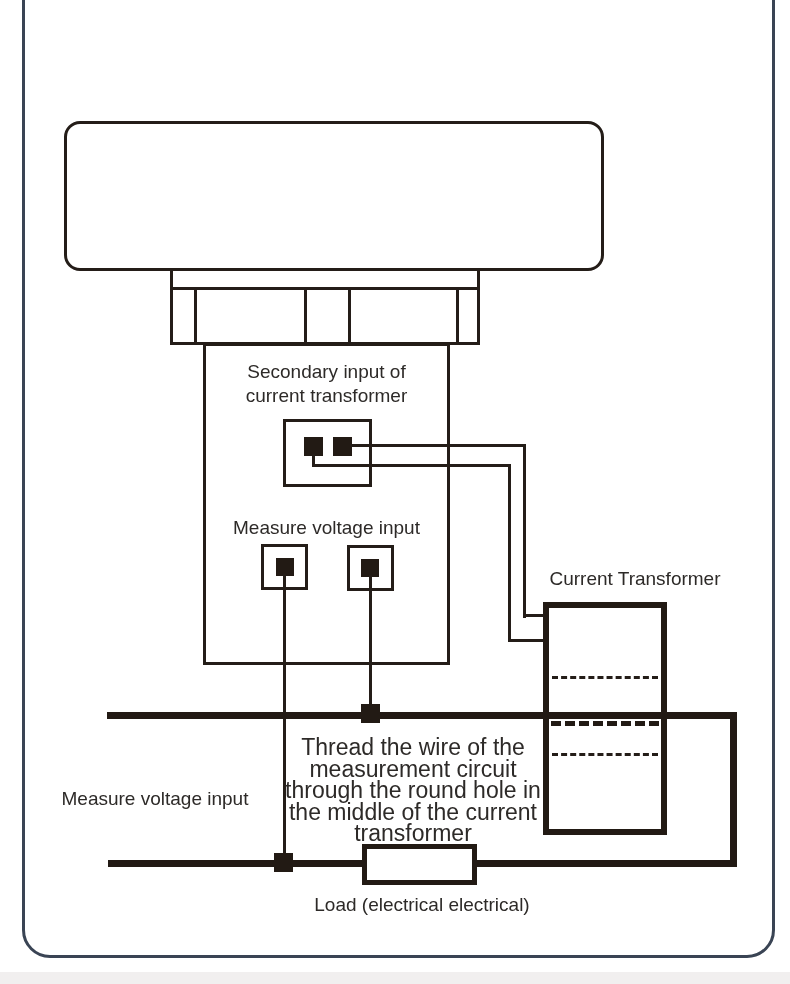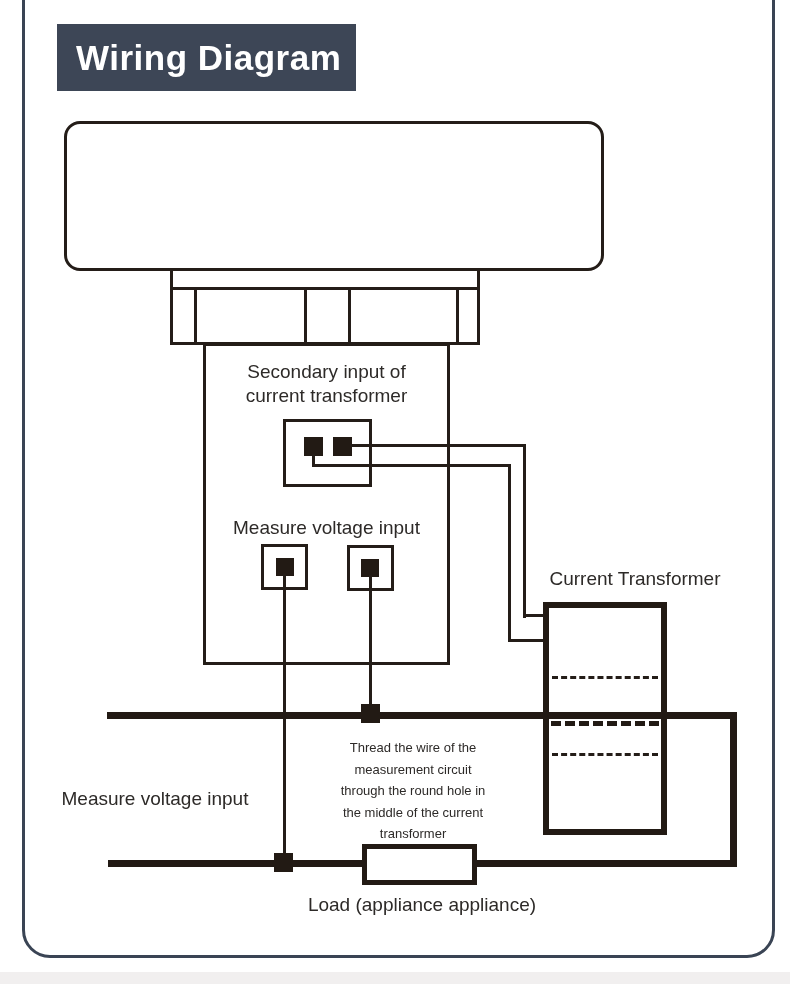--- a/index.html
+++ b/index.html
@@ -35,33 +35,30 @@
   .pin{background:#221a14;}                
   .box{border:3px solid #241d18;background:#fff;box-sizing:border-box;}
   .thickbox{border:6px solid #221a14;background:#fff;box-sizing:border-box;}
   .loadbox{border:5px solid #221a14;background:#fff;box-sizing:border-box;}
   .dash-thin{border-top:3px dashed #241d18;height:0;}
   .dash-thick{border-top:5px dashed #221a14;height:0;}
   .lbl{
     text-align:center;white-space:pre-line;
     font-size:19px;line-height:24px;color:#2d2a28;
   }
-  .lbl-sm{font-size:13px;line-height:21.5px;}
+  .lbl-sm{font-size:23px;line-height:21.5px;}
   .bottom-strip{left:0;top:972px;width:790px;height:12px;background:#f1efef;}
 </style>
 </head>
 <body>
 
 <div id="canvas">
 
   <div class="abs page-frame"></div>
 
-  <div class="abs badge">
-    <span class="badge-text">Wiring Diagram</span>
-  </div>
 
   <div class="abs meter-body"></div>
 
   <div class="abs ln" style="left:170px;top:269px;width:3px;height:76px;"></div>
   <div class="abs ln" style="left:477px;top:269px;width:3px;height:76px;"></div>
   <div class="abs ln" style="left:170px;top:287px;width:310px;height:3px;"></div>
   <div class="abs ln" style="left:170px;top:342px;width:310px;height:3px;"></div>
   <div class="abs ln" style="left:194px;top:287px;width:3px;height:58px;"></div>
   <div class="abs ln" style="left:304px;top:287px;width:3px;height:58px;"></div>
   <div class="abs ln" style="left:348px;top:287px;width:3px;height:58px;"></div>
@@ -108,16 +105,16 @@
   <div class="abs pin" style="left:274px;top:853px;width:19px;height:19px;"></div>
 
   <div class="abs loadbox" style="left:362px;top:844px;width:115px;height:41px;"></div>
 
   <div class="abs lbl lbl-sm" style="left:285px;top:737px;width:256px;">Thread the wire of the
 measurement circuit
 through the round hole in
 the middle of the current
 transformer</div>
   <div class="abs lbl" style="left:38px;top:787px;width:234px;white-space:nowrap;">Measure voltage input</div>
-  <div class="abs lbl" style="left:289px;top:893px;width:266px;white-space:nowrap;">Load (appliance appliance)</div>
+  <div class="abs lbl" style="left:289px;top:893px;width:266px;white-space:nowrap;">Load (electrical electrical)</div>
 
   <div class="abs bottom-strip"></div>
 </div>
 
 </body></html>

